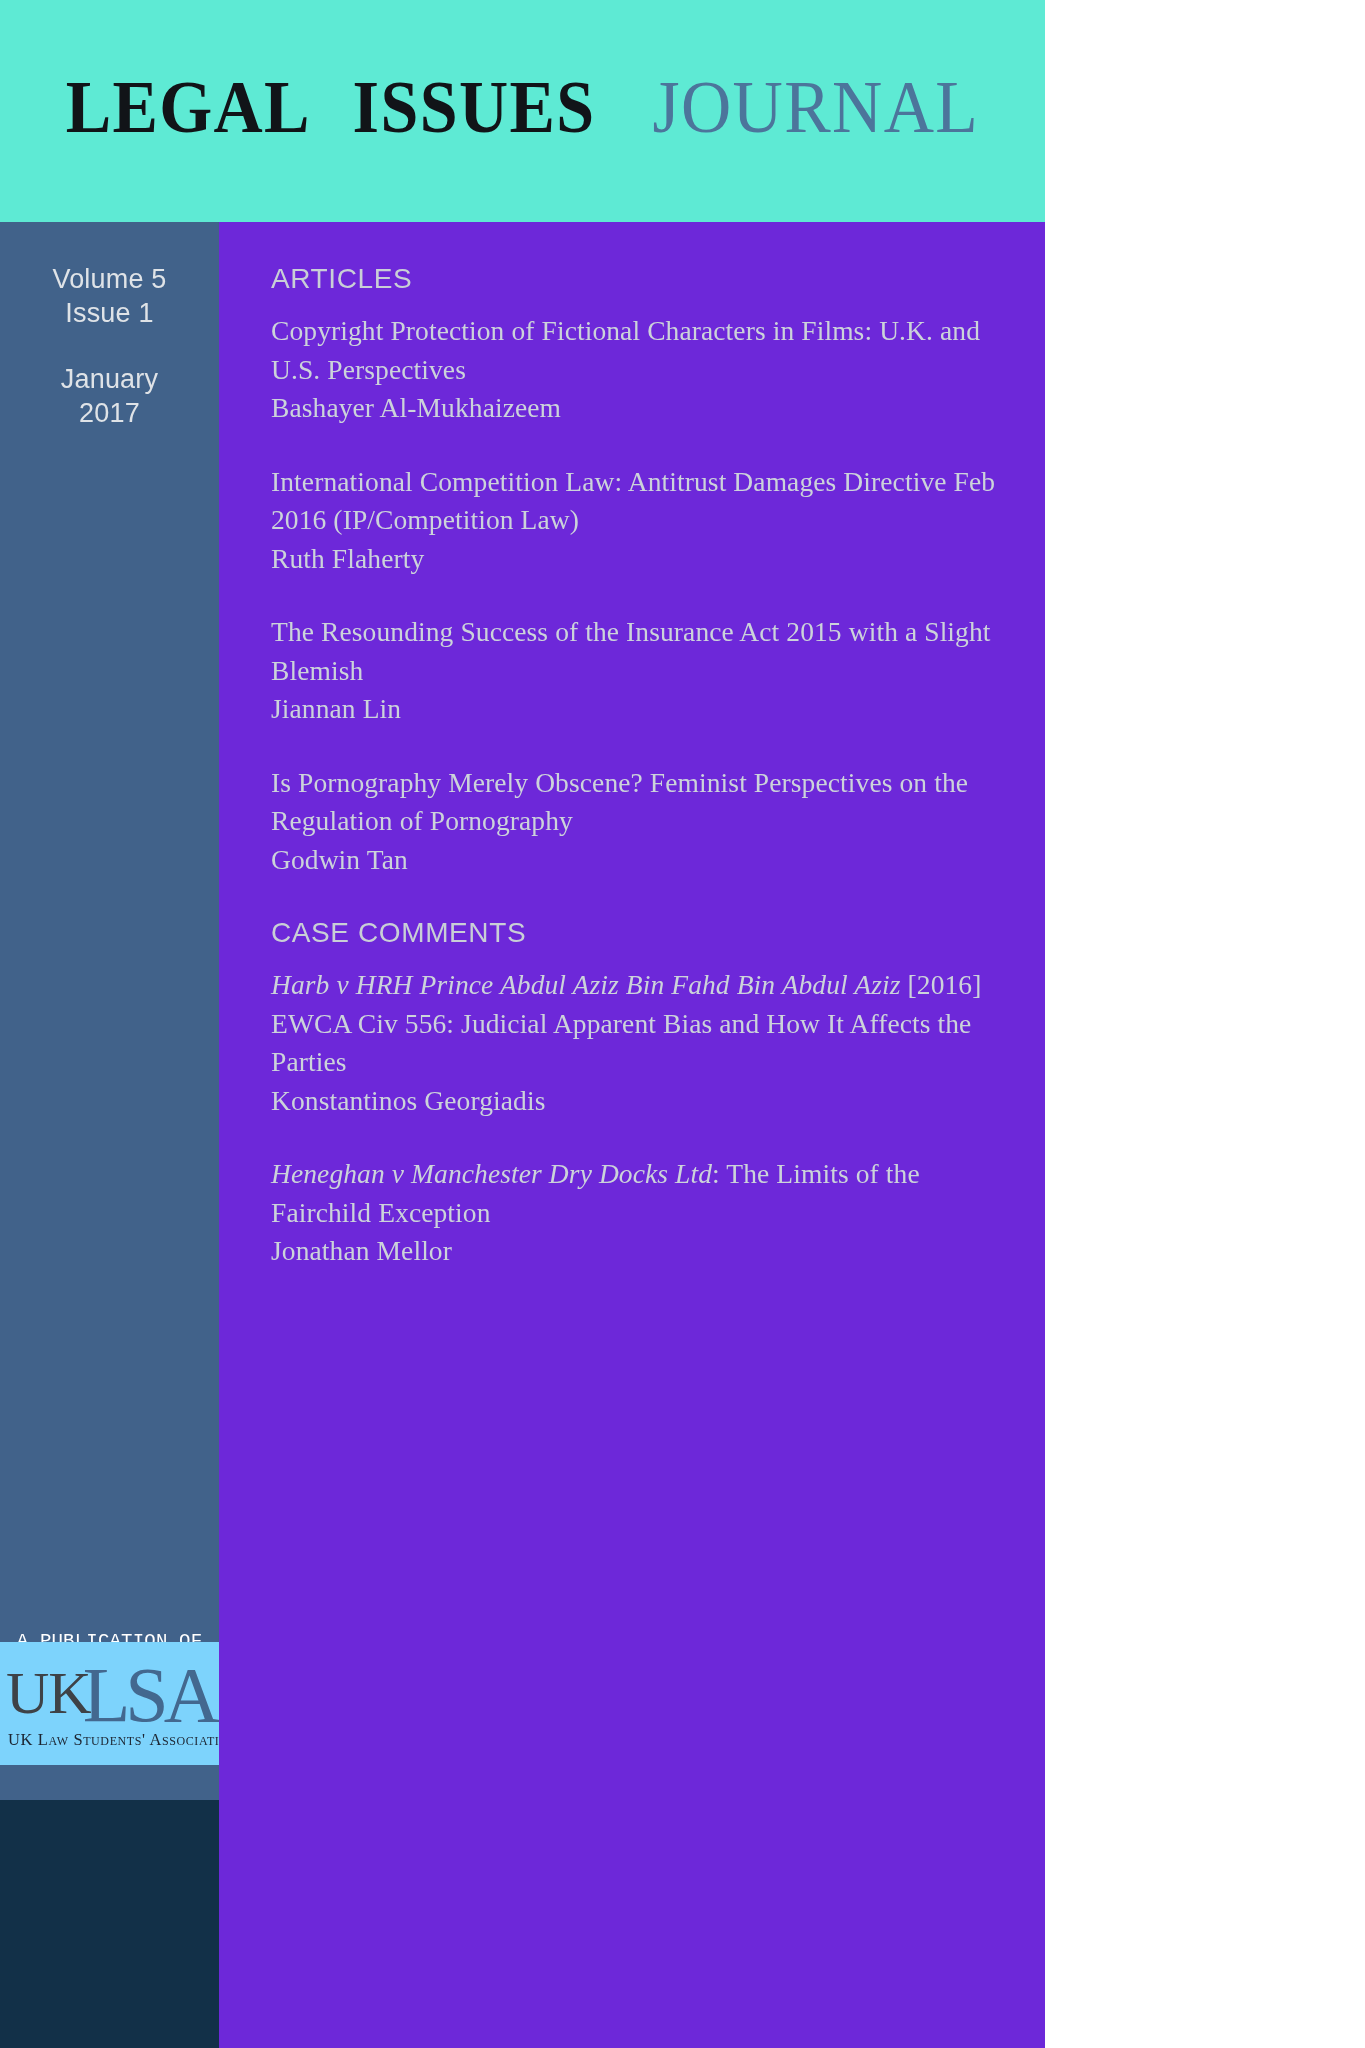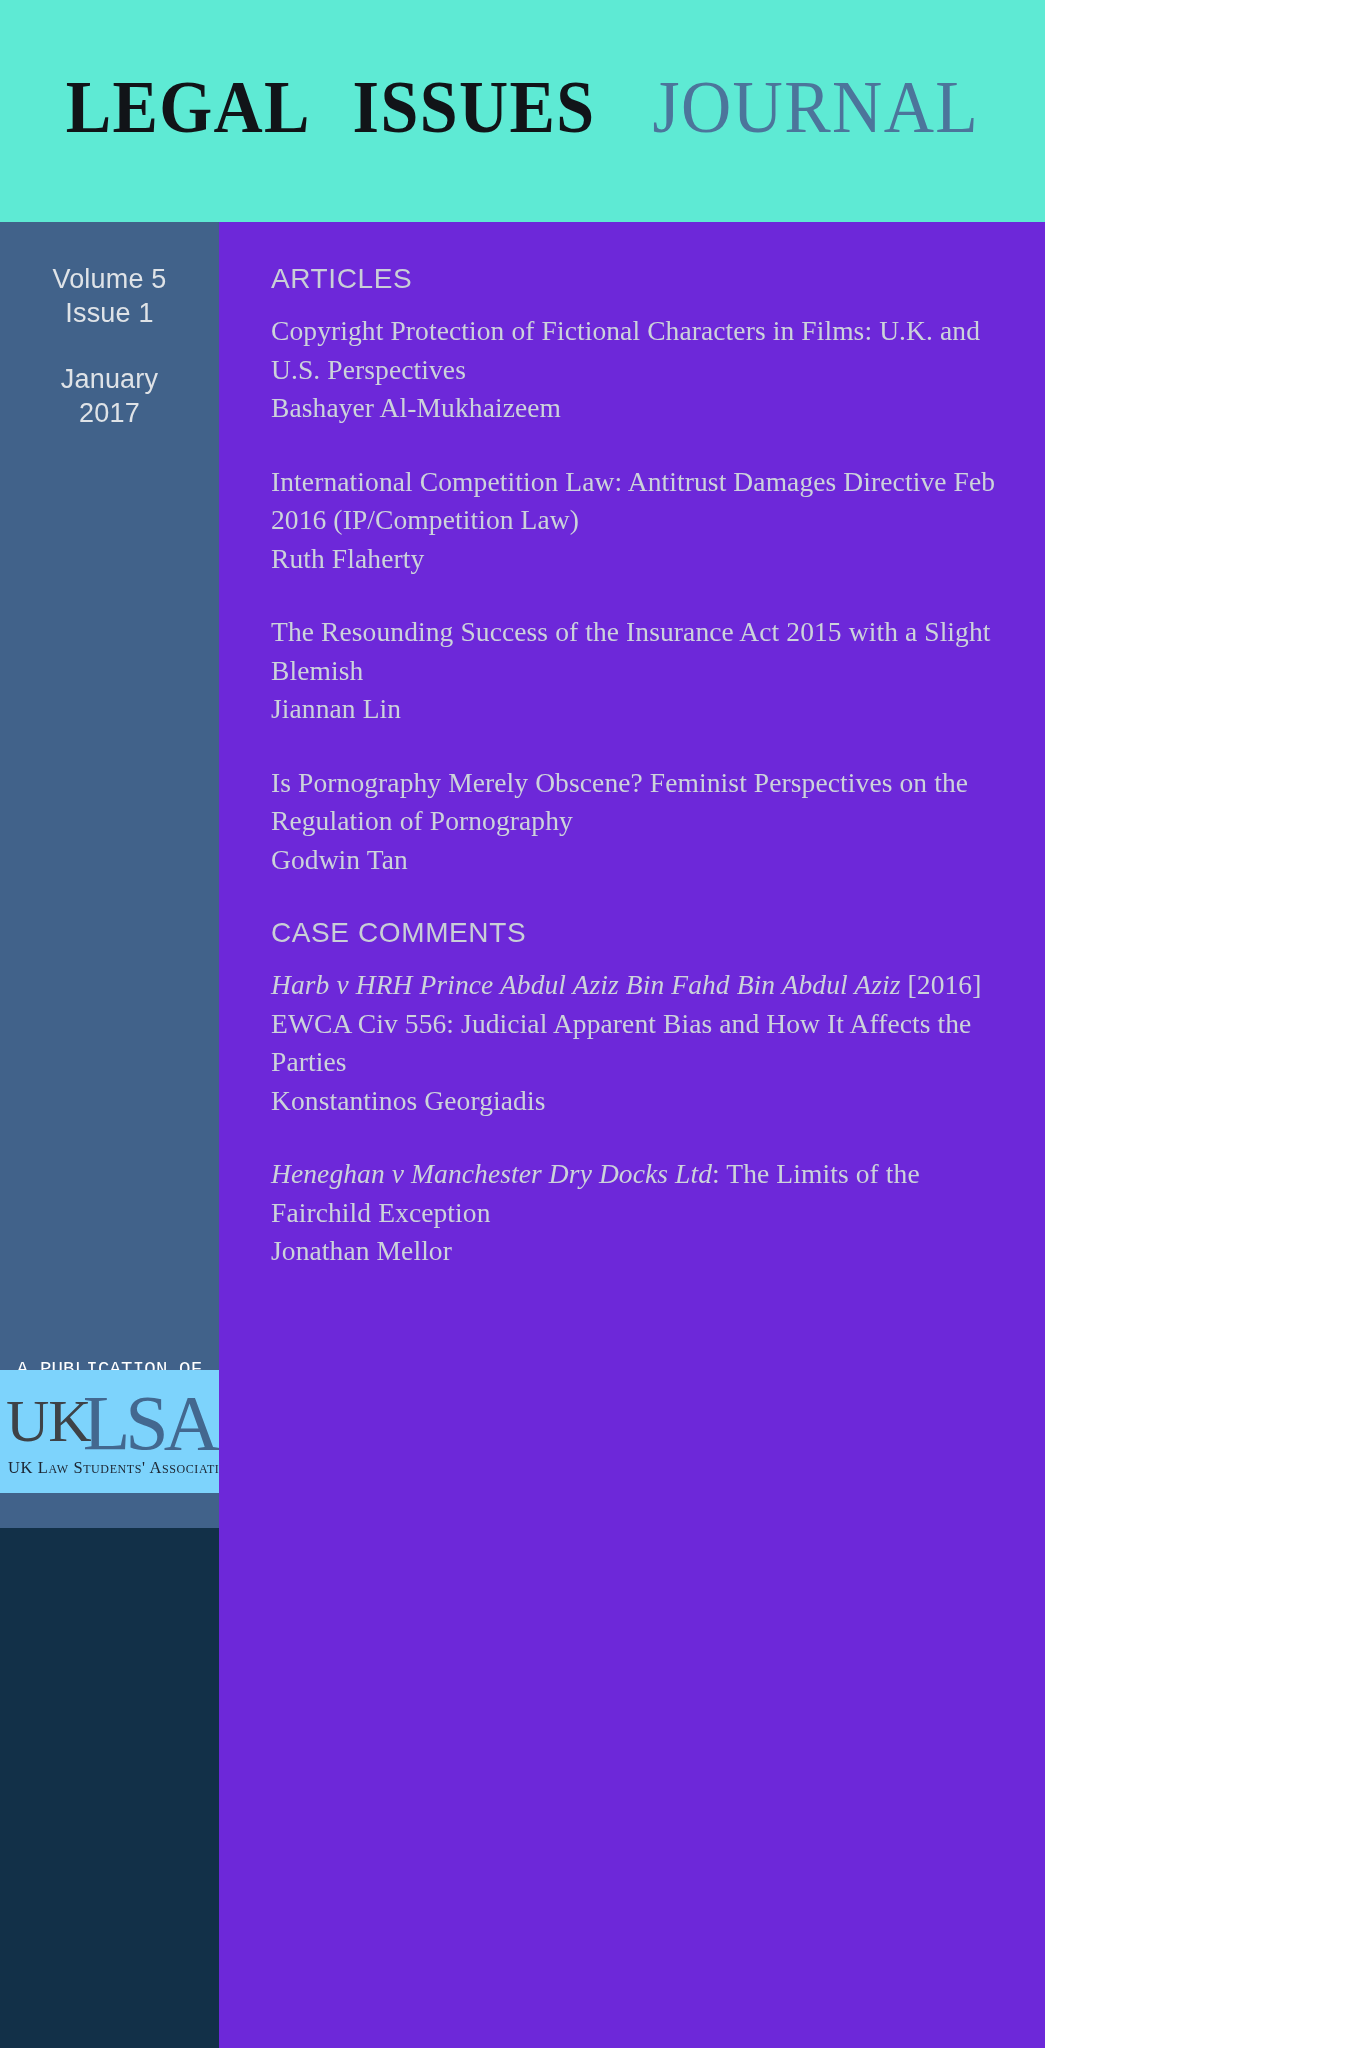--- a/index.html
+++ b/index.html
@@ -60,21 +60,21 @@
     width: 1045px;
     height: 1826px;
     background: #123048;
   }
 
   
   #sidebar {
     position: absolute;
     left: 0; top: 0;
     width: 219px;
-    height: 1306px;
+    height: 1578px;
     background: #41628a;
   }
 
   #issue-block {
     position: absolute;
     left: 0;
     top: 40px;
     width: 219px;
     text-align: center;
     color: #dfe3e7;

